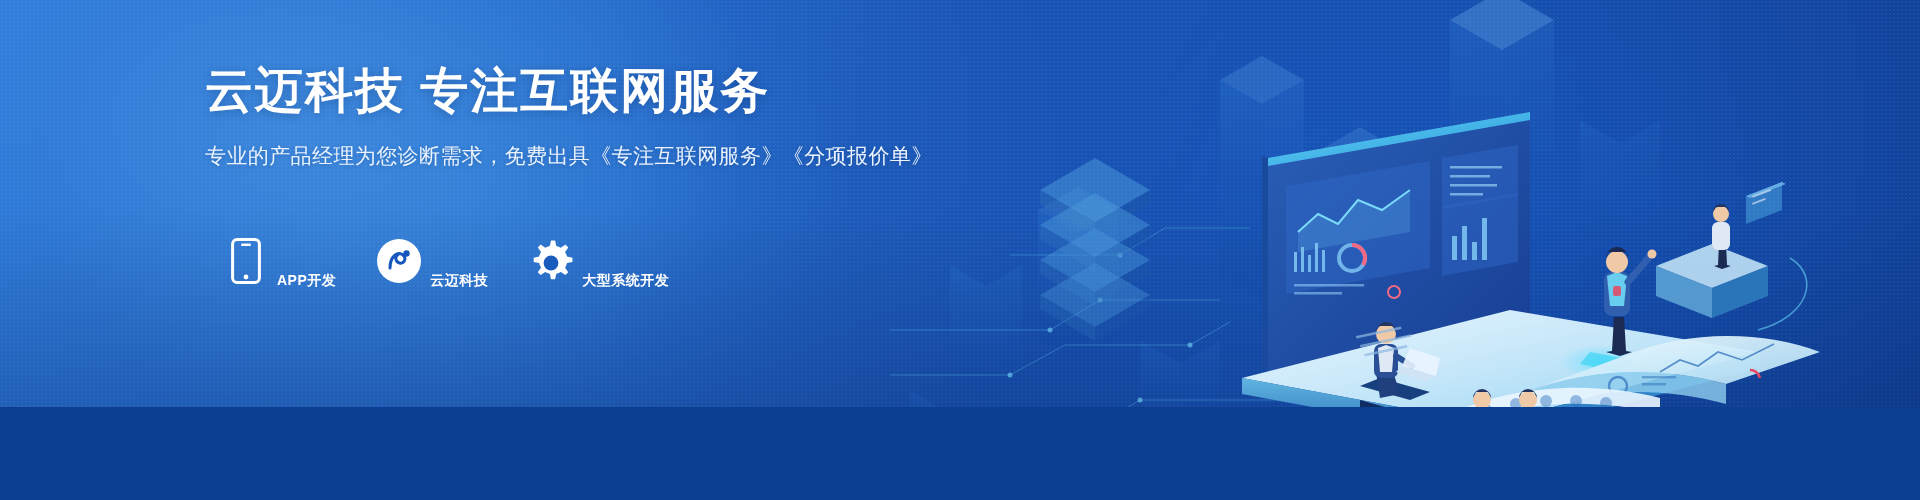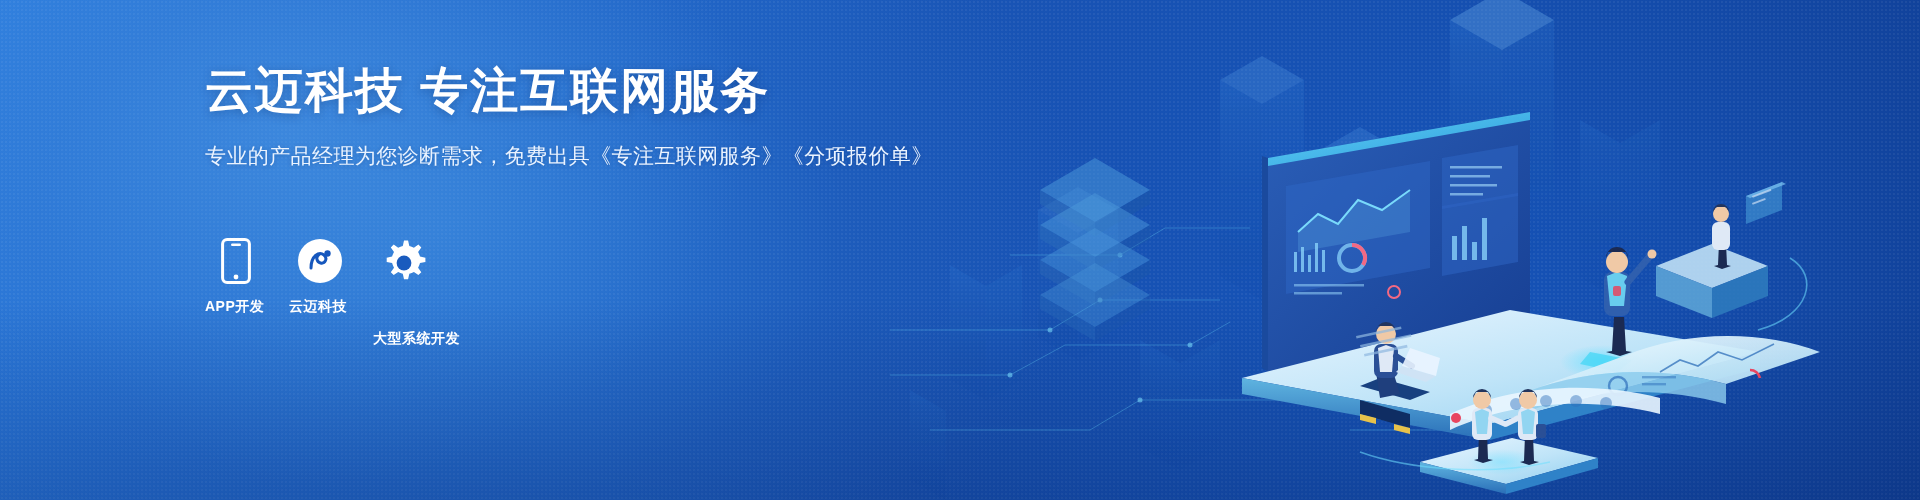--- a/index.html
+++ b/index.html
@@ -8,21 +8,21 @@
     background: #0b3d91;
   }
   body {
     font-family: "Liberation Sans", "DejaVu Sans", sans-serif;
   }
 
   
   .banner {
     position: relative;
     width: 1920px;
-    height: 500px;
+    height: 407px;
     overflow: hidden;
     background:
       radial-gradient(ellipse 900px 620px at 23% 46%, rgba(47,124,214,0.85) 0%, rgba(36,104,198,0.35) 45%, rgba(20,73,168,0) 72%),
       radial-gradient(ellipse 1100px 900px at 76% 58%, rgba(22,86,190,0.75) 0%, rgba(17,66,160,0.25) 55%, rgba(12,52,140,0) 80%),
       linear-gradient(118deg, #2f80e0 0%, #2570d4 17%, #1f63c6 33%, #1a57b8 50%, #1650ae 66%, #12459e 82%, #0e3a8c 100%);
   }
 
   
   .tex-dots {
     position: absolute;
@@ -76,26 +76,27 @@
   
   .services {
     position: absolute;
     left: 205px;
     top: 232px;
     display: flex;
     align-items: flex-start;
   }
   .svc {
     display: flex;
-    flex-direction: column;
-    align-items: flex-start;
+    flex-direction: row;
+    align-items: flex-end;
     margin-right: 22px;
     cursor: pointer;
-  }
-  .svc:last-child { margin-right: 0; gap: 32px; }
+    margin-left: 10px;
+  }
+  .svc:last-child { margin-right: 0; }
   .svc-ico {
     width: 62px;
     height: 58px;
     display: flex;
     align-items: center;
     justify-content: center;
   }
   .svc-ico svg { display: block; }
   .svc-label {
     margin-top: 8px;

